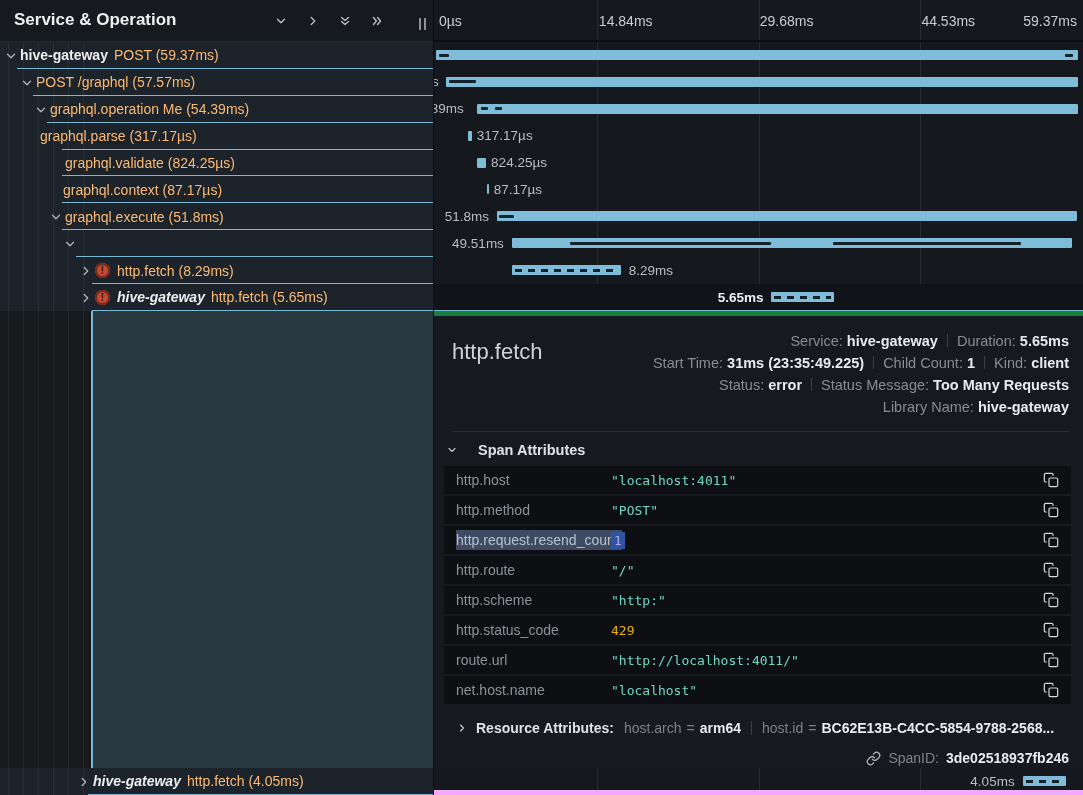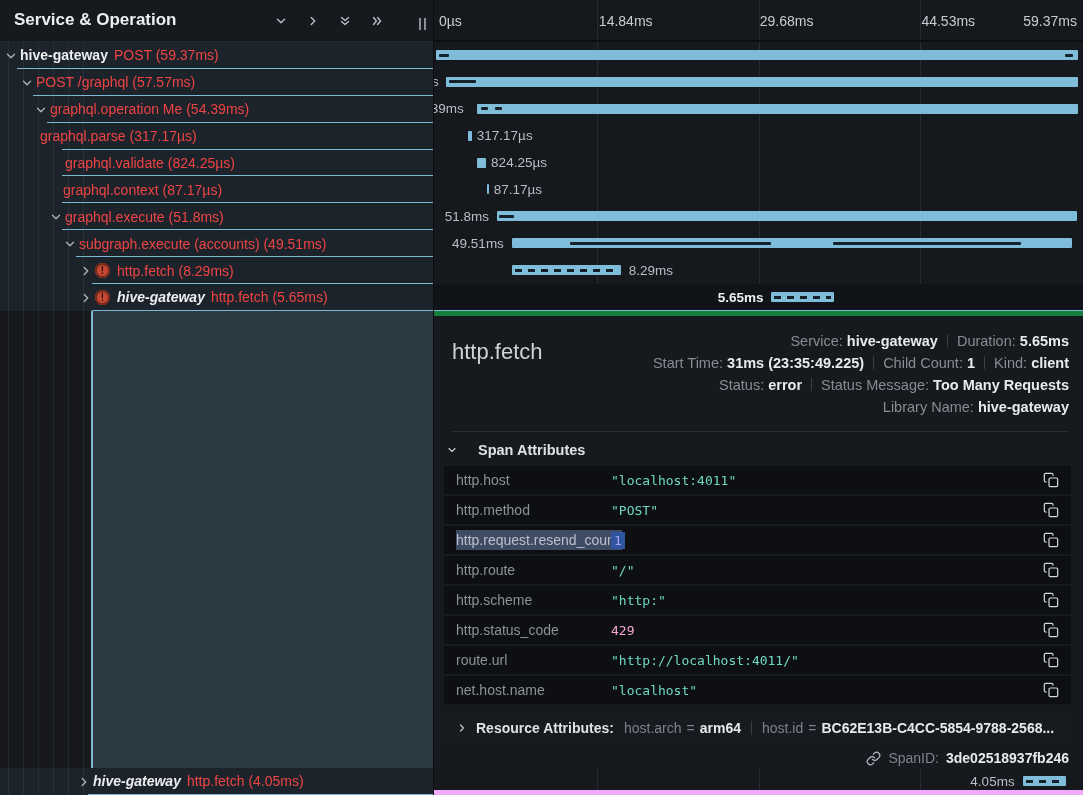--- a/index.html
+++ b/index.html
@@ -25,21 +25,21 @@
             font-size:14px;white-space:nowrap;cursor:pointer;z-index:2;}
   .tree-row::after{content:"";position:absolute;left:var(--ul);right:0;bottom:0;height:1px;background:#7ab8d4;}
   .tree-chev{position:absolute;top:7px;width:12px;height:12px;}
   .tree-chev svg{stroke:#aeb3bd;fill:none;stroke-width:2.2;stroke-linecap:round;stroke-linejoin:round;}
   .err-icon{display:inline-flex;width:15px;height:15px;border-radius:50%;background:#c64a33;
             box-shadow:inset 0 0 0 2px rgba(52,14,7,.55), inset 0 0 0 3.5px #c64a33;
             align-items:center;justify-content:center;color:#30100a;font-weight:800;font-size:10px;
             margin-right:7px;flex:0 0 15px;}
   .svc{font-weight:bold;color:#eceef0;margin-right:6px;}
   .svc.italic{font-style:italic;}
-  .lbl{color:#ef4444;}
+  .lbl{color:#fdba74;}
 
   .expanded-block{position:absolute;left:91px;top:311px;width:343px;height:457px;background:#2b3942;
                   border-left:2px solid #7ab8d4;z-index:2;}
   .bottom-tree-row{position:absolute;left:0;top:768px;width:434px;height:26.9px;background:#1c232a;
                    display:flex;align-items:center;font-size:14px;white-space:nowrap;z-index:2;cursor:pointer;}
   .bottom-tree-row::after{content:"";position:absolute;left:88px;right:0;bottom:0;height:1px;background:#7ab8d4;}
   .splitter{position:absolute;left:433px;top:0;width:1px;height:795px;background:#0b0d10;z-index:6;}
 
   
   .timeline{position:absolute;left:434px;top:0;width:649px;height:795px;background:#15181d;}
@@ -71,21 +71,21 @@
   .sec-head{display:flex;align-items:center;gap:20px;margin:10px 0 8px -6px;font-size:14.5px;
             font-weight:bold;color:#dfe2e5;cursor:pointer;}
   .sec-head svg{stroke:#c8ccd1;fill:none;stroke-width:2.2;stroke-linecap:round;stroke-linejoin:round;}
   .attr-table{margin-left:-8px;margin-right:-2px;}
   .attr-row{position:relative;height:28px;margin-bottom:2px;background:#0d0f12;display:flex;align-items:center;
             padding-left:12px;font-size:14px;}
   .attr-key{width:155px;color:#8b9299;flex:0 0 155px;white-space:nowrap;}
   .attr-key .hl{background:#3e4b63;color:#b9c0cc;padding:2px 3px 2px 0;}
   .attr-val{font-family:"DejaVu Sans Mono",monospace;font-size:13px;}
   .v-str{color:#6fd8c5;}
-  .v-num{color:#f9a8d4;}
+  .v-num{color:#eab308;}
   .v-sel{background:#2f55a0;color:#aaa5ef;padding:1px 3px;}
   .copy-btn{position:absolute;right:12px;top:6px;width:16px;height:16px;cursor:pointer;}
   .copy-btn svg{stroke:#d5d8db;fill:none;stroke-width:1.8;stroke-linecap:round;stroke-linejoin:round;}
   .res-strip{margin:10px 0 0 -8px;margin-right:-2px;background:#171a1f;height:28px;display:flex;
              align-items:center;padding-left:12px;font-size:14px;white-space:nowrap;overflow:hidden;}
   .res-strip svg{stroke:#c8ccd1;fill:none;stroke-width:2.2;stroke-linecap:round;stroke-linejoin:round;margin-right:8px;}
   .res-title{font-weight:bold;color:#dfe2e5;margin-right:10px;}
   .res-key{color:#7d838a;}
   .res-eq{color:#7d838a;margin:0 5px;}
   .res-val{color:#e8eaed;font-weight:bold;}
@@ -331,21 +331,20 @@
         <div class="tree-row" style="--ul: 62px; padding-left: 65px;">
           <span class="tree-chev" style="left: 49px;"><svg width="14" height="14" viewBox="0 0 24 24">
               <polyline points="6 9 12 15 18 9"></polyline>
             </svg></span>
           <span class="lbl">graphql.execute (51.8ms)</span>
         </div>
         <div class="tree-row" style="--ul: 76px; padding-left: 79px;">
           <span class="tree-chev" style="left: 63px;"><svg width="14" height="14" viewBox="0 0 24 24">
               <polyline points="6 9 12 15 18 9"></polyline>
             </svg></span>
-          <span class="lbl">subgraph.execute (accounts) (49.51ms)</span>
         </div>
         <div class="tree-row" style="--ul: 92px; padding-left: 95px;">
           <span class="tree-chev" style="left: 79px;"><svg width="14" height="14" viewBox="0 0 24 24">
               <polyline points="9 6 15 12 9 18"></polyline>
             </svg></span>
           <span class="err-icon">!</span>
           <span class="lbl">http.fetch (8.29ms)</span>
         </div>
         <div class="tree-row sel" style="--ul: 92px; padding-left: 95px;">
           <span class="tree-chev" style="left: 79px;"><svg width="14" height="14" viewBox="0 0 24 24">

